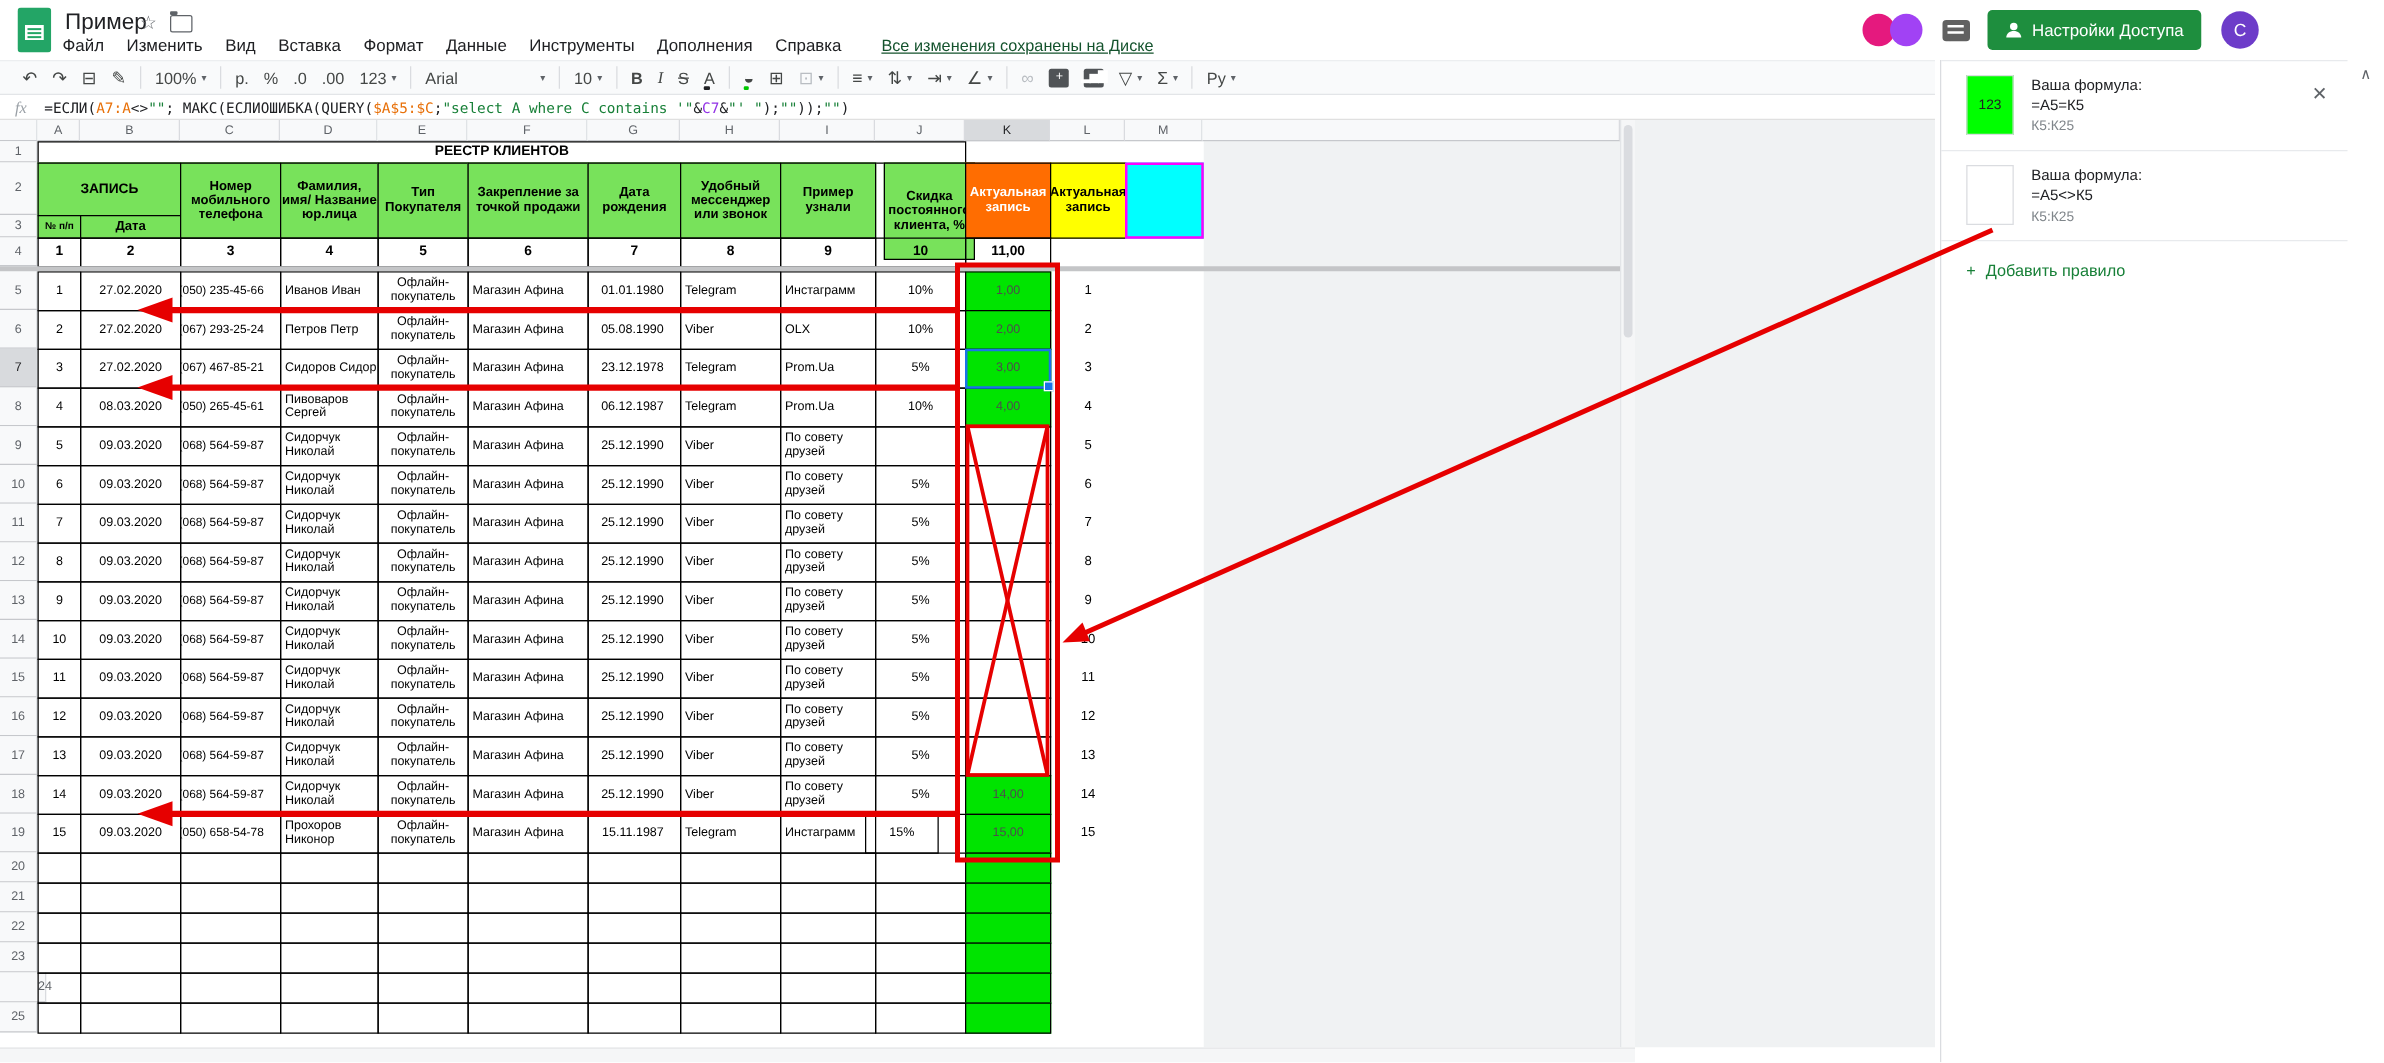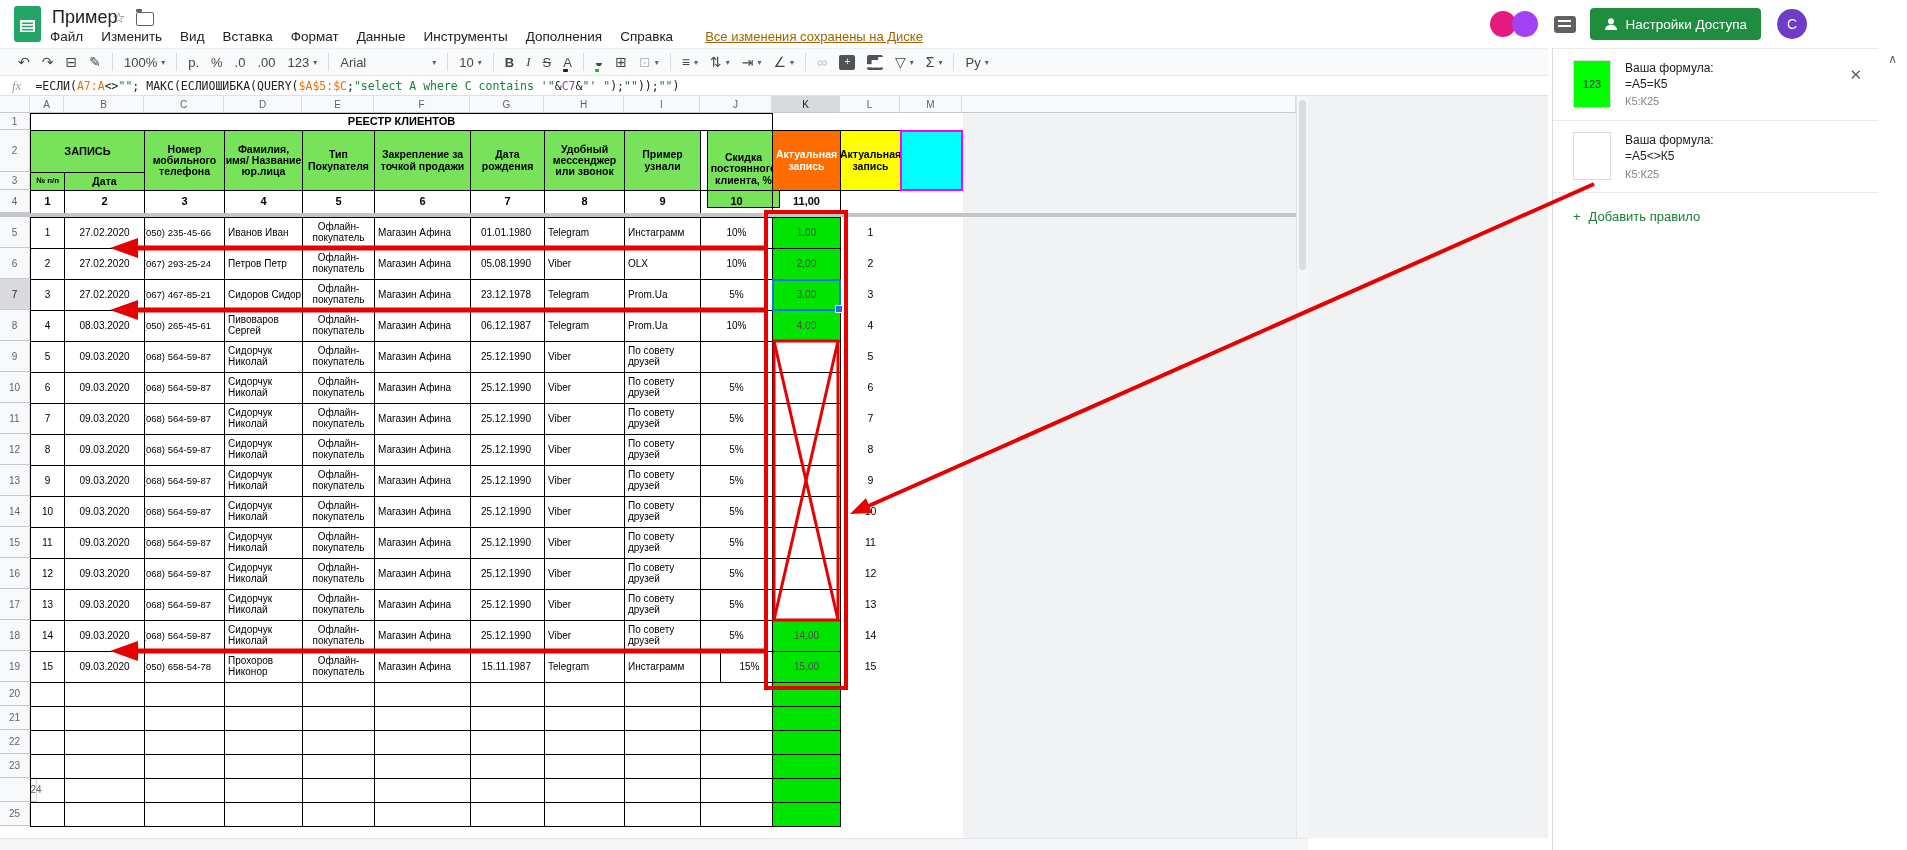--- a/index.html
+++ b/index.html
@@ -7,21 +7,21 @@
          font-family:"Liberation Sans","DejaVu Sans",sans-serif;color:#202124;background:#fff;}
   
   #appbar{position:absolute;left:0;top:0;width:1907px;height:48px;background:#fff;}
   #logo{position:absolute;left:14px;top:6px;width:27px;height:36px;}
   #doc-title{position:absolute;left:52px;top:7px;font-size:18px;color:#202124;}
   #title-star{position:absolute;left:112px;top:9px;font-size:15px;color:#5f6368;}
   #title-folder{position:absolute;left:136px;top:12px;width:16px;height:12px;background:#fff;border:1.5px solid #5f6368;border-radius:2px;}
   #title-folder:before{content:"";position:absolute;left:-1px;top:-4px;width:6px;height:3px;background:#5f6368;border-radius:1px;}
   #menubar{position:absolute;left:50px;top:29px;display:flex;gap:18px;font-size:13.5px;color:#202124;}
   .menu-item{cursor:default;}
-  #saved-status{margin-left:14px;color:#a16207;text-decoration:underline;font-size:13px;}
+  #saved-status{margin-left:14px;color:#14532d;text-decoration:underline;font-size:13px;}
   #appbar-right{position:absolute;right:100px;top:8px;display:flex;align-items:center;gap:10px;}
   .mini-avatar{width:26px;height:26px;border-radius:50%;}
   #comment-bubble{width:22px;height:17px;background:#616161;border-radius:3px;position:relative;margin-left:6px;}
   #comment-bubble:before{content:"";position:absolute;left:3px;bottom:-5px;border:5px solid transparent;border-top-color:#616161;border-left-width:3px;border-right-width:3px;}
   #comment-bubble:after{content:"";position:absolute;left:4px;top:4px;width:13px;height:2px;background:#fff;box-shadow:0 5px 0 #fff;}
   #share-btn{height:32px;background:#1e8e3e;border-radius:4px;color:#fff;font-size:13.5px;display:flex;align-items:center;gap:8px;padding:0 14px;margin-left:4px;}
   #account-avatar{width:30px;height:30px;border-radius:50%;background:#6d3cc9;color:#fff;display:flex;align-items:center;justify-content:center;font-size:14px;margin-left:6px;}
   
   #toolbar{position:absolute;left:0;top:48px;width:1548px;height:28px;background:#f9fafb;border-top:1px solid #eceef0;border-bottom:1px solid #e3e5e8;display:flex;align-items:center;padding-left:12px;box-sizing:border-box;}
   .titem{display:flex;align-items:center;height:22px;padding:0 6px;border-radius:3px;color:#444746;font-size:13px;position:relative;}
@@ -482,21 +482,21 @@
       <div class="cell center" style="left: 840px; top: 524px; width: 61px; height: 32px; font-size: 10.5px;">14</div>
       <div class="cell bd center" style="left: 30px; top: 555px; width: 35px; height: 32px; font-size: 10px;">15</div>
       <div class="cell bd center" style="left: 64px; top: 555px; width: 81px; height: 32px; font-size: 10px;">09.03.2020</div>
       <div class="cell bd right nowrap" style="left: 144px; top: 555px; width: 81px; height: 32px; font-size: 9.5px;">(050) 658-54-78</div>
       <div class="cell bd left" style="left: 224px; top: 555px; width: 79px; height: 32px; font-size: 10px;">Прохоров Никонор</div>
       <div class="cell bd center" style="left: 302px; top: 555px; width: 73px; height: 32px; font-size: 10px;">Офлайн-покупатель</div>
       <div class="cell bd left" style="left: 374px; top: 555px; width: 97px; height: 32px; font-size: 10px;">Магазин Афина</div>
       <div class="cell bd right" style="left: 470px; top: 555px; width: 75px; height: 32px; font-size: 10px;">15.11.1987</div>
       <div class="cell bd left" style="left: 544px; top: 555px; width: 81px; height: 32px; font-size: 10px;">Telegram</div>
       <div class="cell bd left" style="left: 624px; top: 555px; width: 77px; height: 32px; font-size: 10px;">Инстаграмм</div>
-      <div class="cell bd center" style="left: 720px; top: 555px; width: 59px; height: 32px; font-size: 10px;">15%</div>
+      <div class="cell bd center" style="left: 692px; top: 555px; width: 59px; height: 32px; font-size: 10px;">15%</div>
       <div class="cell bd center" style="left: 772px; top: 555px; width: 69px; height: 32px; background: rgb(0, 228, 0); color: rgb(77, 77, 77); font-size: 10px;">15,00</div>
       <div class="cell center" style="left: 840px; top: 555px; width: 61px; height: 32px; font-size: 10.5px;">15</div>
       <div class="cell bd center" style="left: 30px; top: 586px; width: 35px; height: 25px;"></div>
       <div class="cell bd center" style="left: 64px; top: 586px; width: 81px; height: 25px;"></div>
       <div class="cell bd center" style="left: 144px; top: 586px; width: 81px; height: 25px;"></div>
       <div class="cell bd center" style="left: 224px; top: 586px; width: 79px; height: 25px;"></div>
       <div class="cell bd center" style="left: 302px; top: 586px; width: 73px; height: 25px;"></div>
       <div class="cell bd center" style="left: 374px; top: 586px; width: 97px; height: 25px;"></div>
       <div class="cell bd center" style="left: 470px; top: 586px; width: 75px; height: 25px;"></div>
       <div class="cell bd center" style="left: 544px; top: 586px; width: 81px; height: 25px;"></div>

